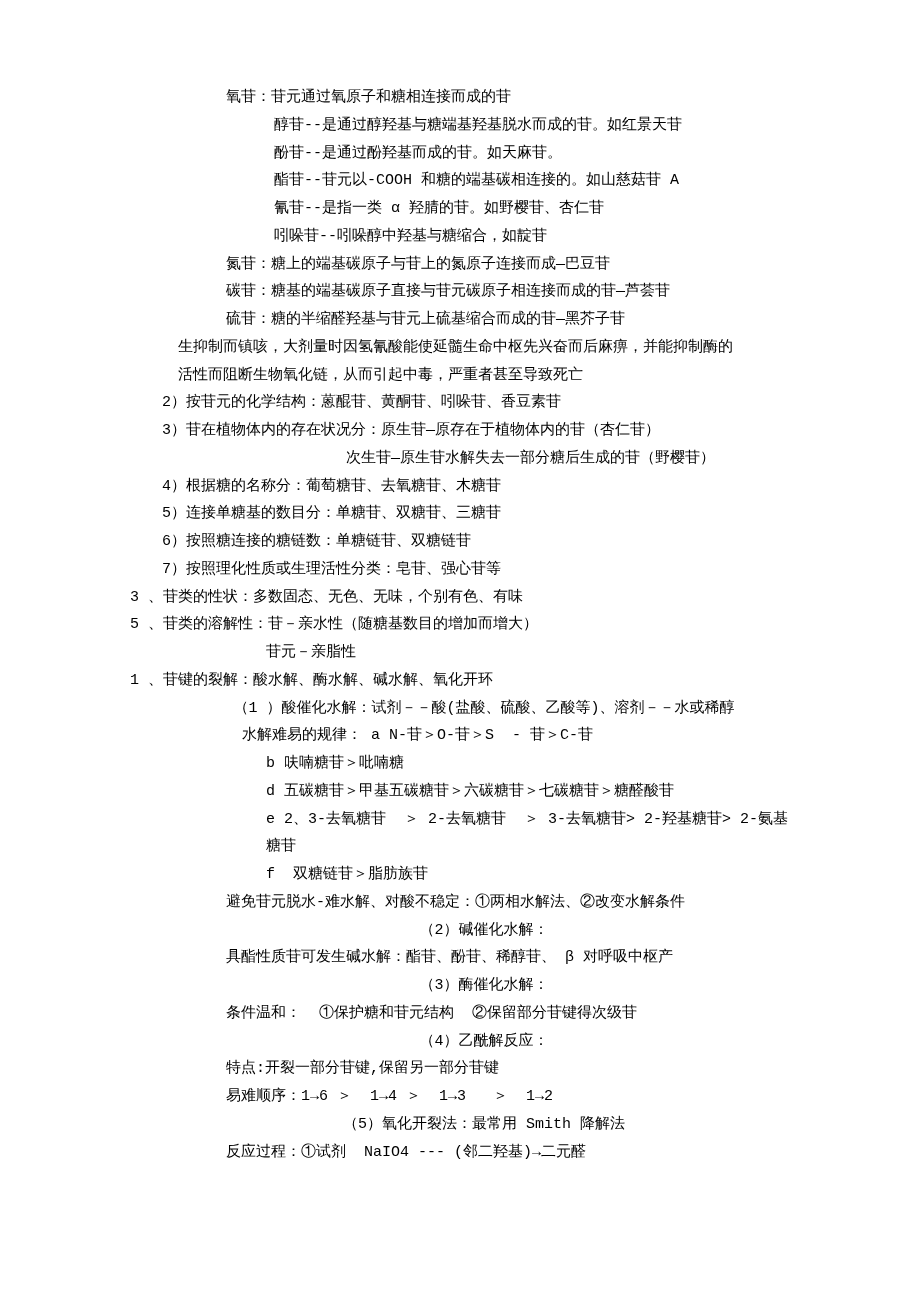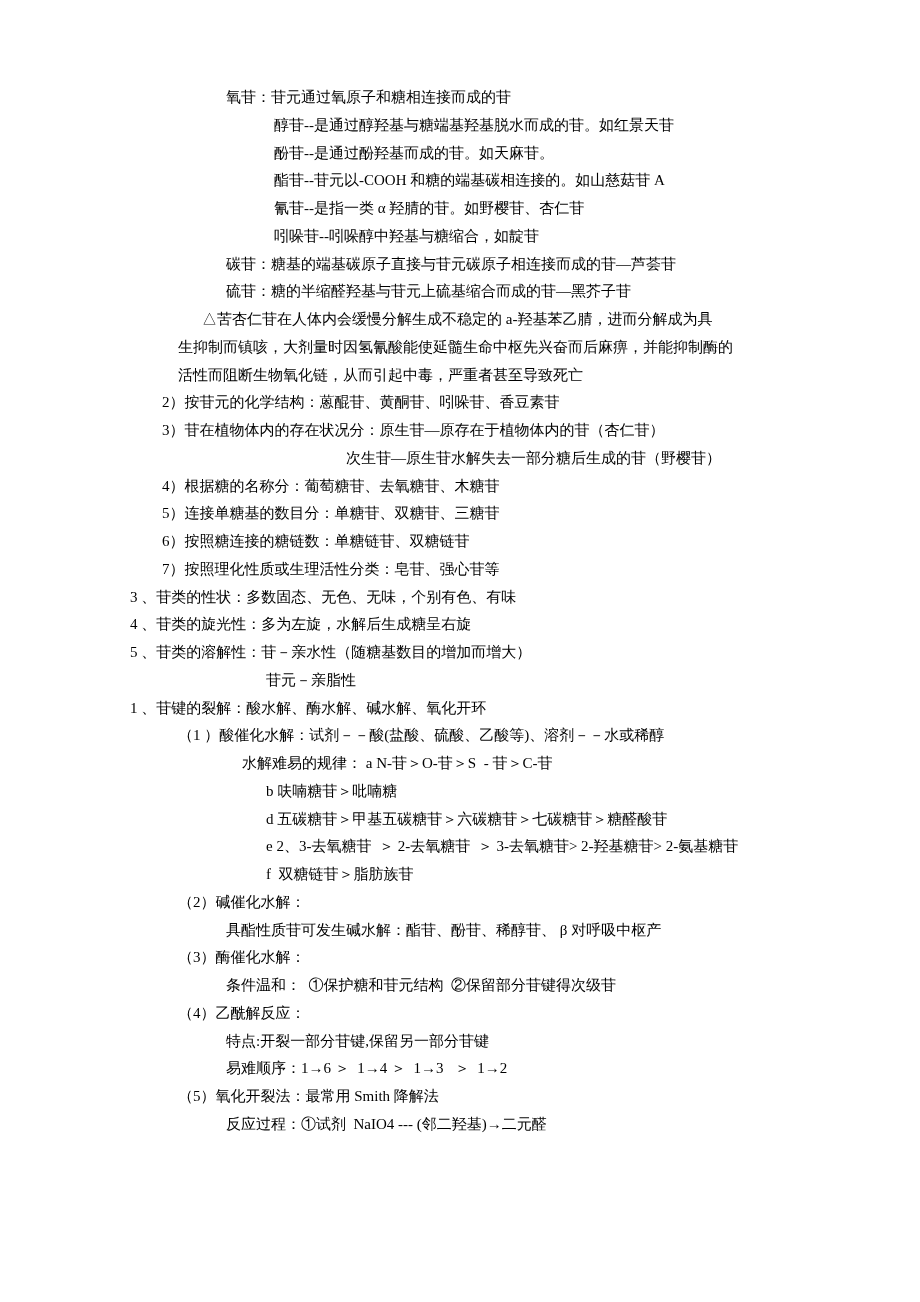--- a/index.html
+++ b/index.html
@@ -11,67 +11,67 @@
     color: #000;
     line-height: 1.85;
   }
   .page {
     width: 920px;
     min-height: 1302px;
     box-sizing: border-box;
     padding: 84px 130px 40px 130px;
     position: relative;
   }
-  .line { white-space: pre-wrap; }
+  .line { white-space: pre-wrap; font-family: Liberation Mono, monospace; }
   .ind0  { padding-left: 0px; }
   .ind1  { padding-left: 96px; }   
   .ind2  { padding-left: 144px; }  
   .ind3  { padding-left: 72px; }   
   .ind4  { padding-left: 48px; }   
   .ind5  { padding-left: 32px; }   
   .ind6  { padding-left: 216px; }  
-  .ind7  { padding-left: 48px; }   
+  .ind7  { padding-left: 48px; text-align: center; }   
   .ind8  { padding-left: 112px; }  
   .ind9  { padding-left: 136px; }
   .ind10 { padding-left: 96px; }
 </style>
 </head>
 <body>
 
 <div class="page">
   <div id="content">
       <div class="line ind1">氧苷：苷元通过氧原子和糖相连接而成的苷</div>
       <div class="line ind2">醇苷--是通过醇羟基与糖端基羟基脱水而成的苷。如红景天苷</div>
       <div class="line ind2">酚苷--是通过酚羟基而成的苷。如天麻苷。</div>
       <div class="line ind2">酯苷--苷元以-COOH 和糖的端基碳相连接的。如山慈菇苷 A</div>
       <div class="line ind2">氰苷--是指一类 α 羟腈的苷。如野樱苷、杏仁苷</div>
       <div class="line ind2">吲哚苷--吲哚醇中羟基与糖缩合，如靛苷</div>
+      <div class="line ind1">氮苷：糖上的端基碳原子与苷上的氮原子连接而成—巴豆苷</div>
       <div class="line ind1">碳苷：糖基的端基碳原子直接与苷元碳原子相连接而成的苷—芦荟苷</div>
       <div class="line ind1">硫苷：糖的半缩醛羟基与苷元上硫基缩合而成的苷—黑芥子苷</div>
-      <div class="line ind3">△苦杏仁苷在人体内会缓慢分解生成不稳定的 a-羟基苯乙腈，进而分解成为具</div>
       <div class="line ind4">生抑制而镇咳，大剂量时因氢氰酸能使延髓生命中枢先兴奋而后麻痹，并能抑制酶的</div>
       <div class="line ind4">活性而阻断生物氧化链，从而引起中毒，严重者甚至导致死亡</div>
       <div class="line ind5">2）按苷元的化学结构：蒽醌苷、黄酮苷、吲哚苷、香豆素苷</div>
       <div class="line ind5">3）苷在植物体内的存在状况分：原生苷—原存在于植物体内的苷（杏仁苷）</div>
       <div class="line ind6">次生苷—原生苷水解失去一部分糖后生成的苷（野樱苷）</div>
       <div class="line ind5">4）根据糖的名称分：葡萄糖苷、去氧糖苷、木糖苷</div>
       <div class="line ind5">5）连接单糖基的数目分：单糖苷、双糖苷、三糖苷</div>
       <div class="line ind5">6）按照糖连接的糖链数：单糖链苷、双糖链苷</div>
       <div class="line ind5">7）按照理化性质或生理活性分类：皂苷、强心苷等</div>
       <div class="line ind0">3 、苷类的性状：多数固态、无色、无味，个别有色、有味</div>
-      <div class="line ind0">4 、苷类的旋光性：多为左旋，水解后生成糖呈右旋</div>
       <div class="line ind0">5 、苷类的溶解性：苷－亲水性（随糖基数目的增加而增大）</div>
       <div class="line ind9">苷元－亲脂性</div>
       <div class="line ind0">1 、苷键的裂解：酸水解、酶水解、碱水解、氧化开环</div>
       <div class="line ind7">（1 ）酸催化水解：试剂－－酸(盐酸、硫酸、乙酸等)、溶剂－－水或稀醇</div>
       <div class="line ind8">水解难易的规律： a N-苷＞O-苷＞S  - 苷＞C-苷</div>
       <div class="line ind9">b 呋喃糖苷＞吡喃糖</div>
       <div class="line ind9">d 五碳糖苷＞甲基五碳糖苷＞六碳糖苷＞七碳糖苷＞糖醛酸苷</div>
       <div class="line ind9">e 2、3-去氧糖苷  ＞ 2-去氧糖苷  ＞ 3-去氧糖苷&gt; 2-羟基糖苷&gt; 2-氨基糖苷</div>
       <div class="line ind9">f  双糖链苷＞脂肪族苷</div>
+      <div class="line ind10">避免苷元脱水-难水解、对酸不稳定：①两相水解法、②改变水解条件</div>
       <div class="line ind7">（2）碱催化水解：</div>
       <div class="line ind10">具酯性质苷可发生碱水解：酯苷、酚苷、稀醇苷、 β 对呼吸中枢产</div>
       <div class="line ind7">（3）酶催化水解：</div>
       <div class="line ind10">条件温和：  ①保护糖和苷元结构  ②保留部分苷键得次级苷</div>
       <div class="line ind7">（4）乙酰解反应：</div>
       <div class="line ind10">特点:开裂一部分苷键,保留另一部分苷键</div>
       <div class="line ind10">易难顺序：1→6 ＞  1→4 ＞  1→3   ＞  1→2</div>
       <div class="line ind7">（5）氧化开裂法：最常用 Smith 降解法</div>
       <div class="line ind10">反应过程：①试剂  NaIO4 --- (邻二羟基)→二元醛</div>
     </div>

